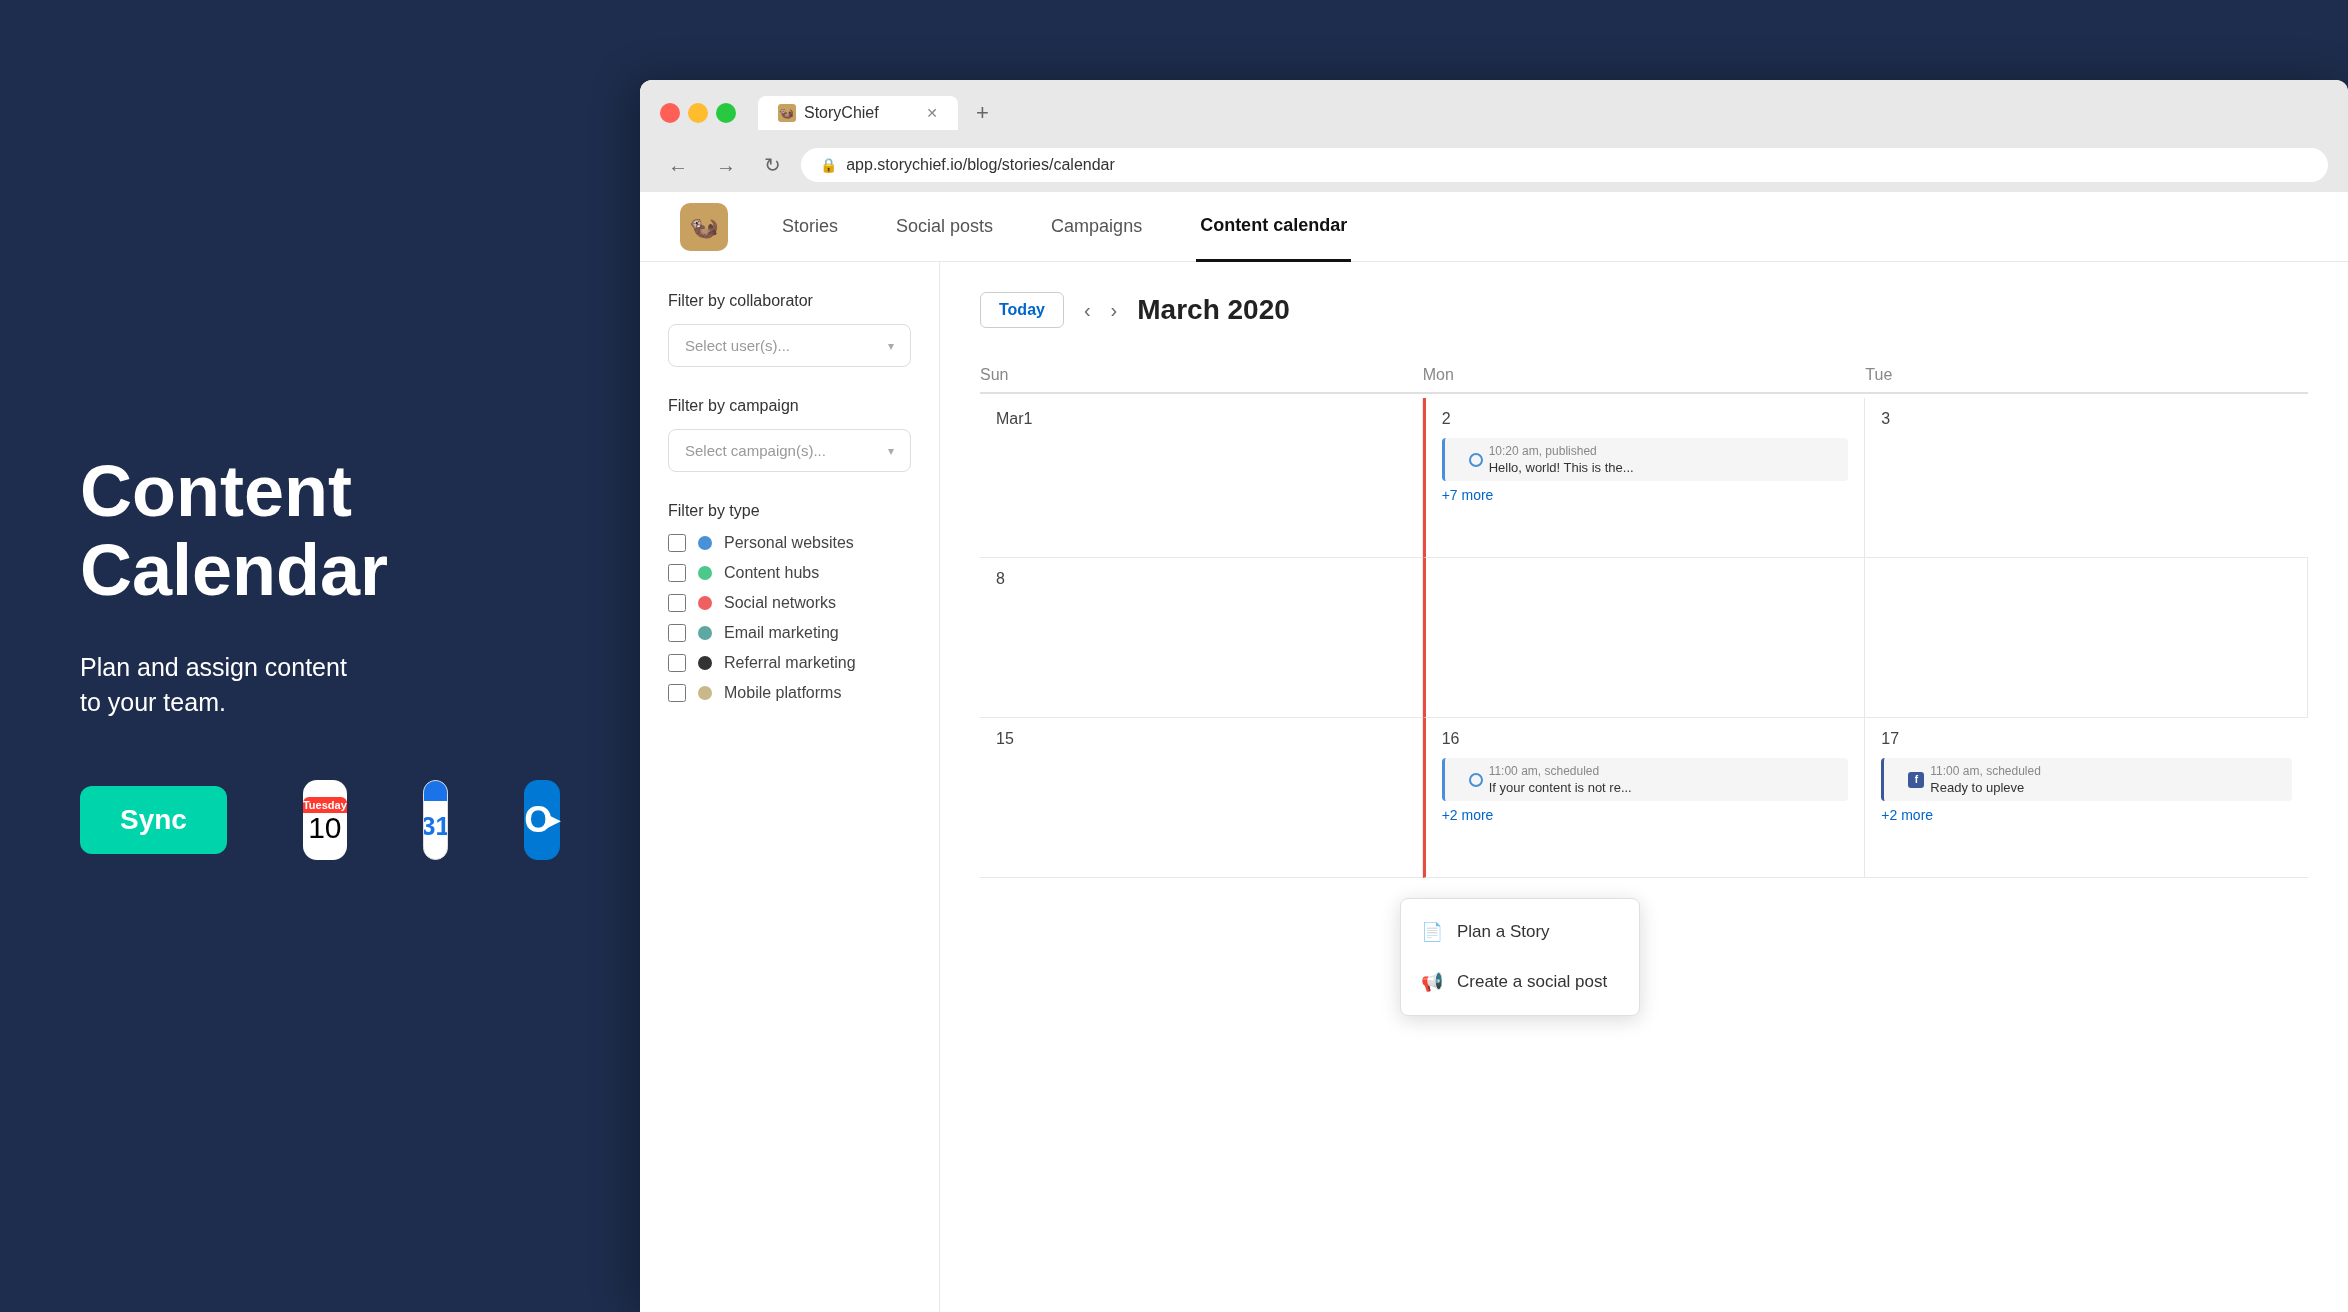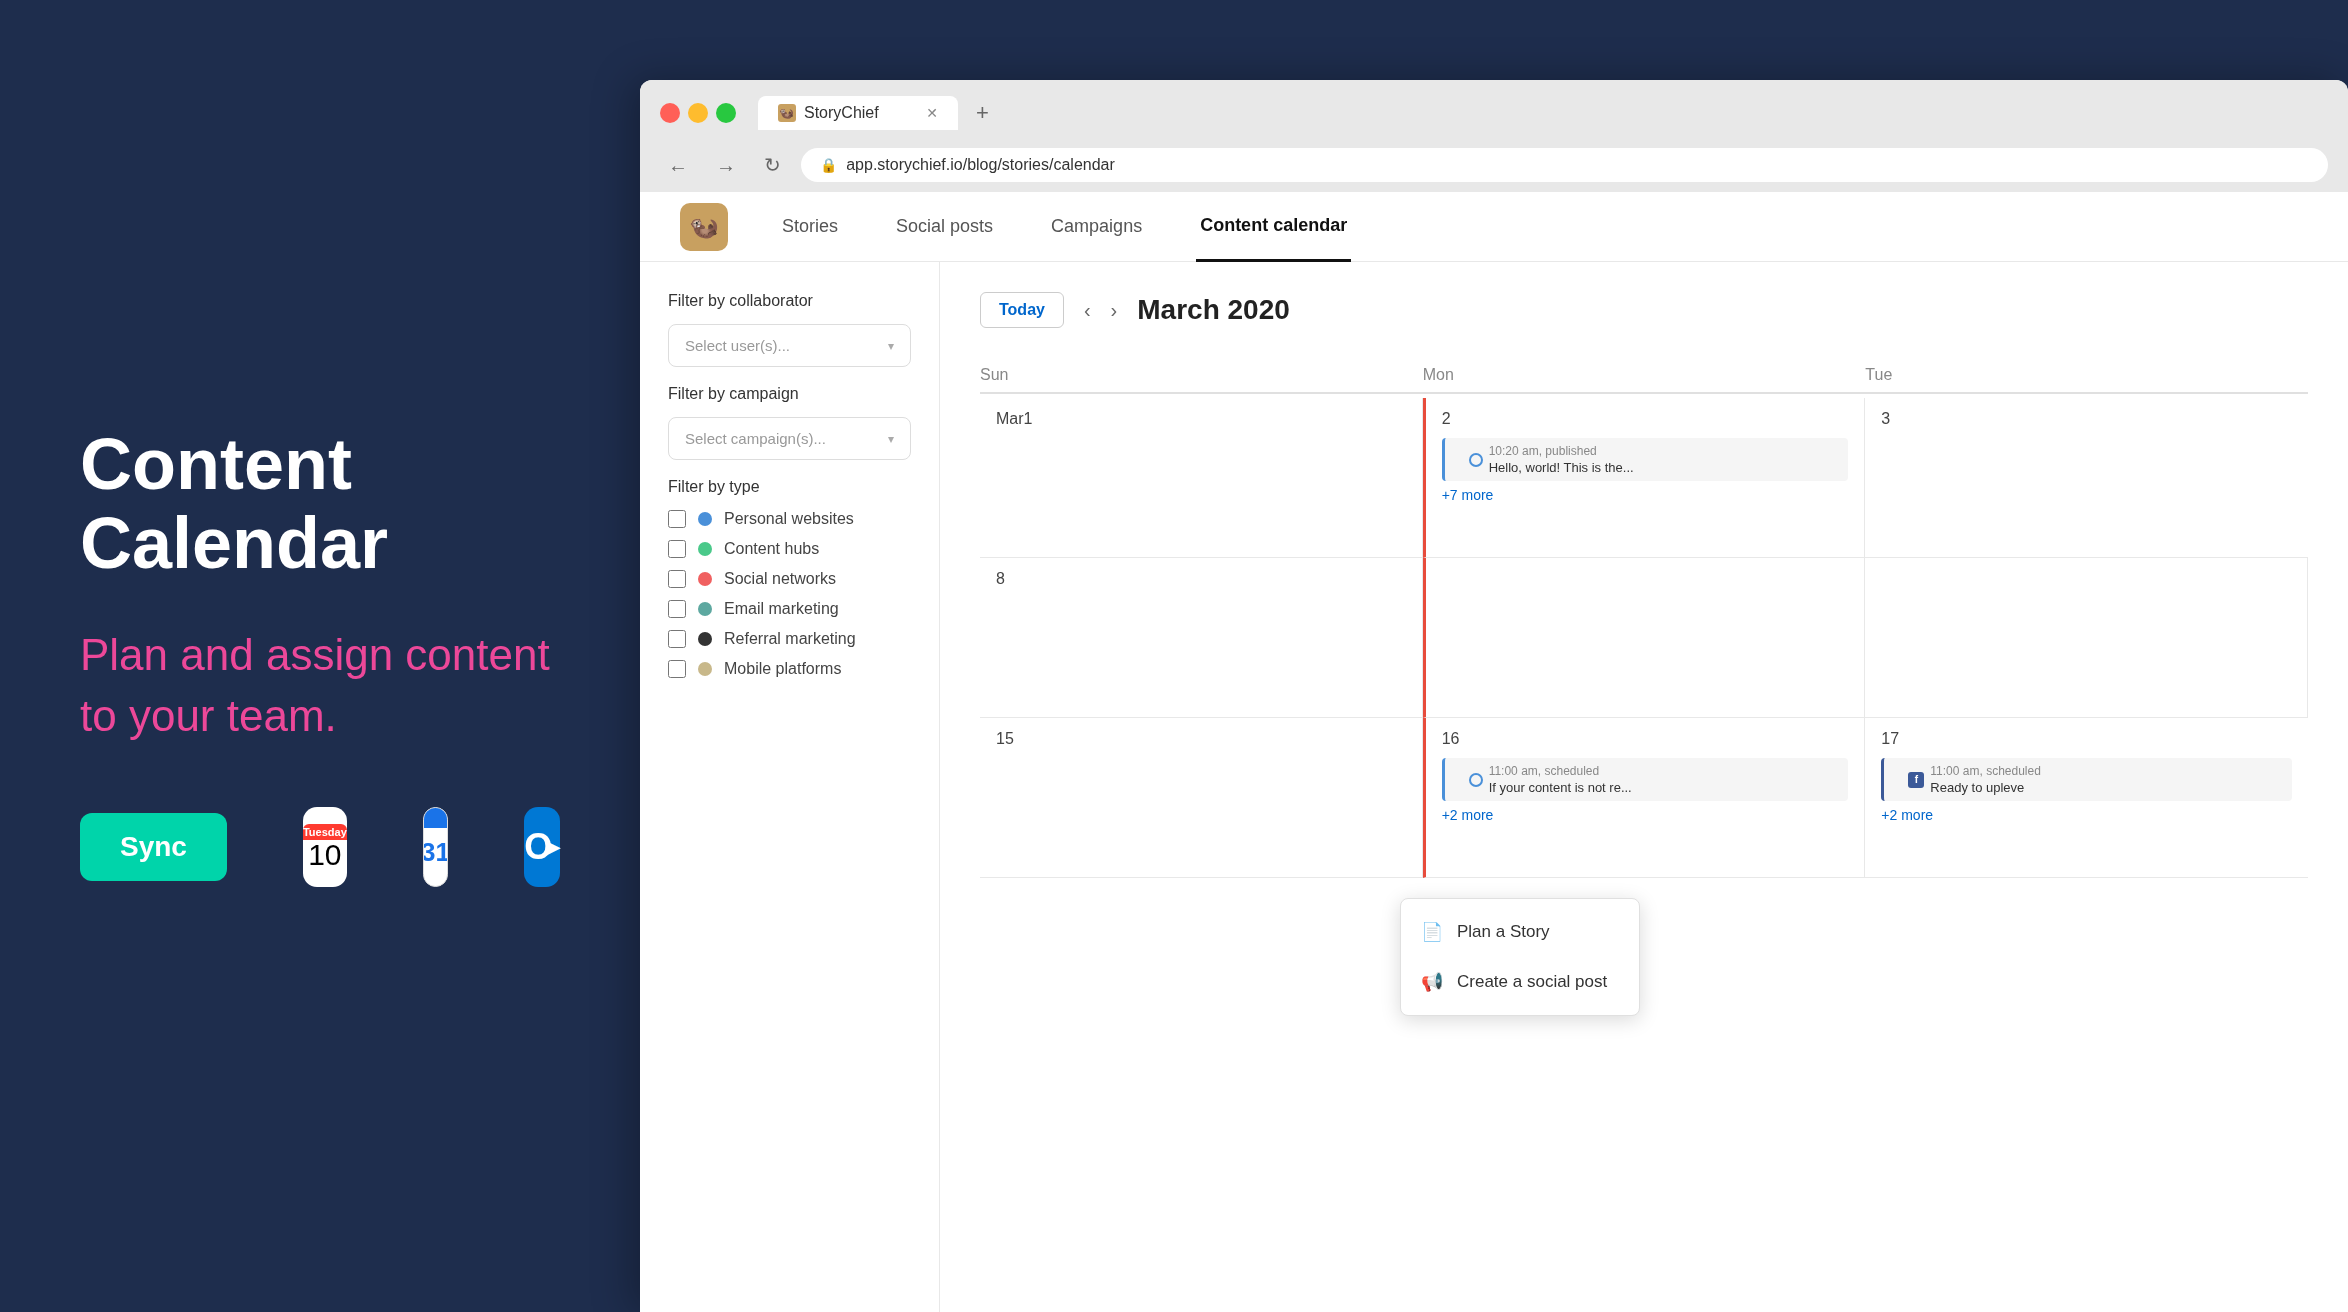--- a/index.html
+++ b/index.html
@@ -22,22 +22,22 @@
       justify-content: center;
       gap: 40px;
     }
     .left-panel h1 {
       font-size: 72px;
       font-weight: 800;
       color: #ffffff;
       line-height: 1.1;
     }
     .left-panel p {
-      font-size: 44px;
-      color: #ec4899;
+      font-size: 25px;
+      color: #ffffff;
       line-height: 1.4;
     }
     .integrations {
       display: flex;
       align-items: center;
       gap: 28px;
       margin-top: 20px;
     }
     .sync-btn {
       background: #00d4aa;
@@ -240,21 +240,21 @@
       display: flex;
       flex: 1;
       overflow: hidden;
     }
     .sidebar {
       width: 300px;
       border-right: 1px solid #e8e8e8;
       padding: 30px 28px;
       display: flex;
       flex-direction: column;
-      gap: 18px;
+      gap: 30px;
       overflow-y: auto;
     }
     .filter-section { display: flex; flex-direction: column; gap: 14px; }
     .filter-label {
       font-size: 16px;
       color: #333;
       font-weight: 500;
     }
     .filter-select {
       border: 1px solid #ddd;

